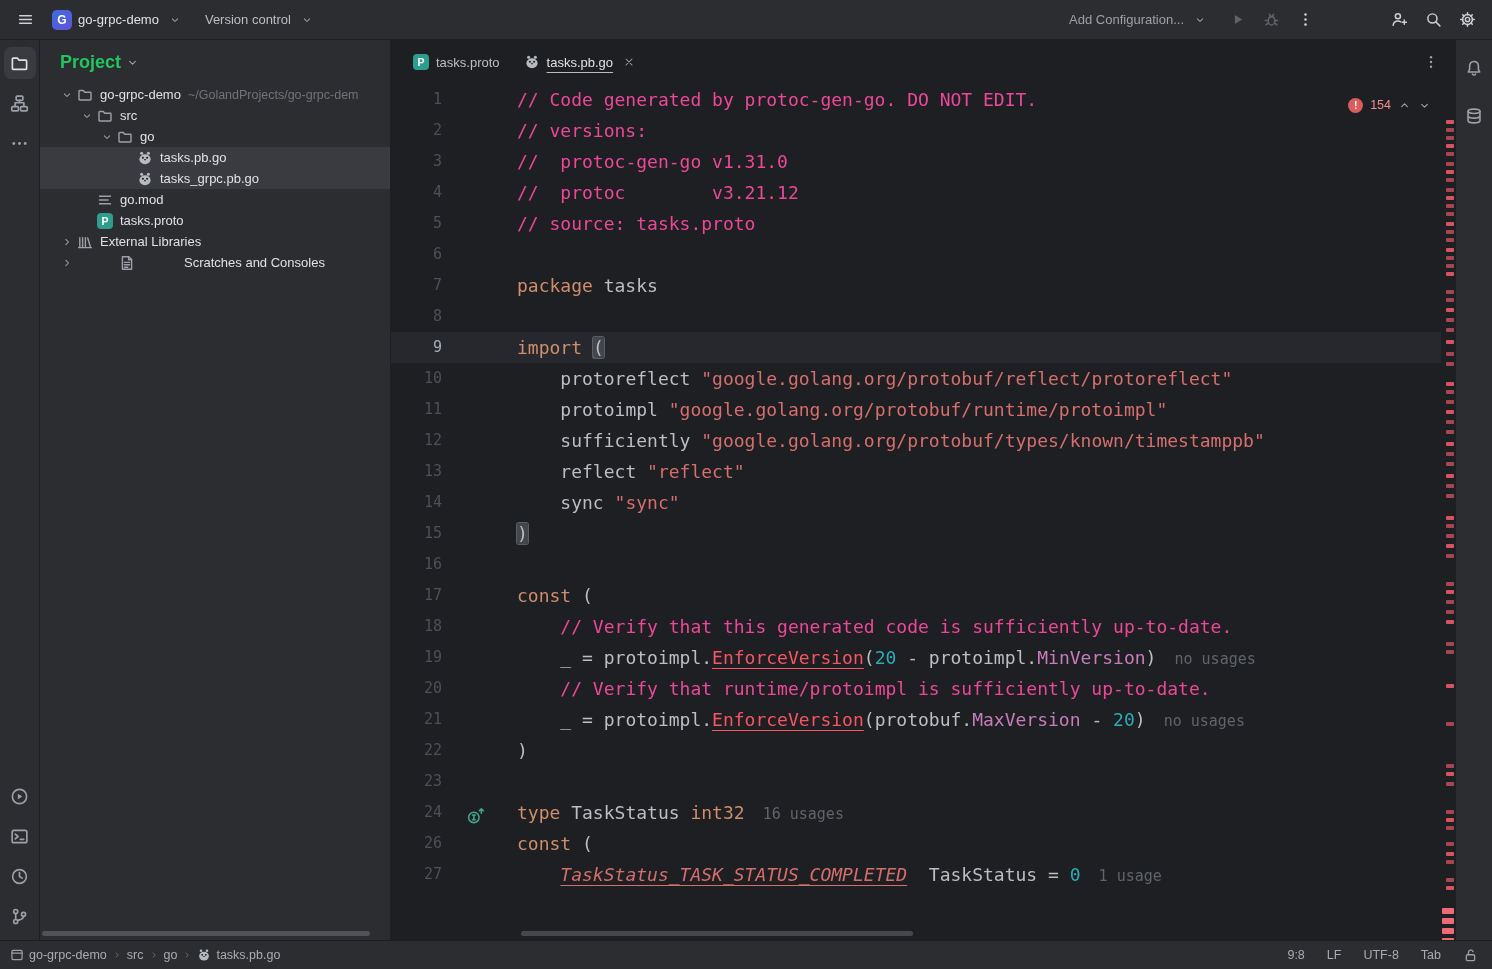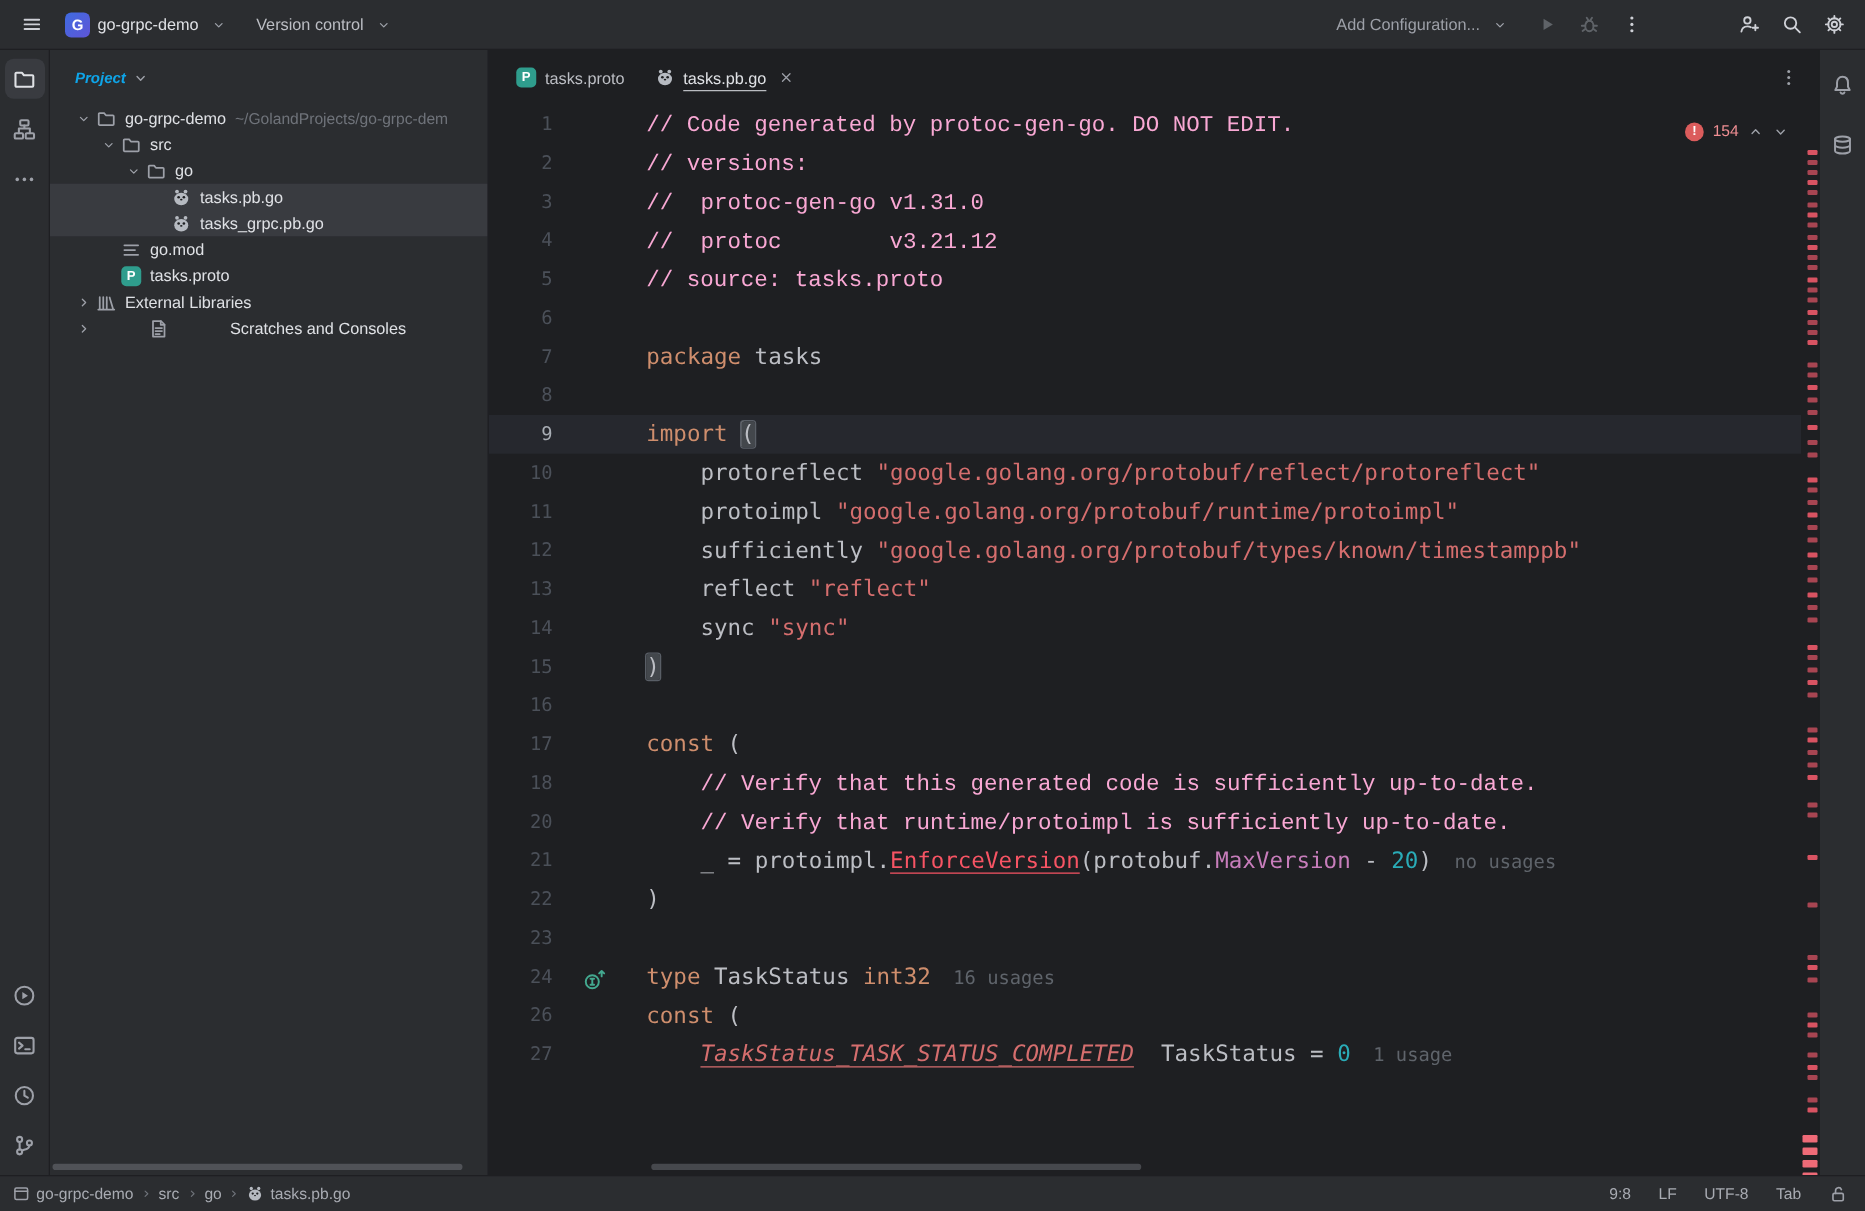--- a/index.html
+++ b/index.html
@@ -26,21 +26,21 @@
   .sbtn{width:32px;height:32px;border-radius:7px;display:flex;align-items:center;justify-content:center;color:#9da0a8;}
   .sbtn svg{width:19px;height:19px;}
   .sbtn.active{background:#393b40;color:#dfe1e5;}
   .strip-bottom{margin-top:auto;display:flex;flex-direction:column;align-items:center;gap:8px;}
 
   .rstrip{width:36px;flex:none;background:#2b2d30;border-left:1px solid #1e1f22;display:flex;flex-direction:column;align-items:center;padding-top:12px;gap:16px;}
   .rstrip .sbtn svg{width:18px;height:18px;}
 
   
   .project-panel{width:350px;flex:none;background:#2b2d30;border-right:1px solid #1e1f22;display:flex;flex-direction:column;position:relative;overflow:hidden;}
-  .pp-header{height:44px;flex:none;display:flex;align-items:center;gap:5px;padding-left:20px;font-size:12px;font-weight:700;color:#0ea5e9;font-style:italic;}
+  .pp-header{height:44px;flex:none;display:flex;align-items:center;gap:5px;padding-left:20px;font-size:18px;font-weight:700;color:#22c55e;}
   .pp-header svg{width:13px;height:13px;color:#9da0a8;}
   .tree{font-size:13px;}
   .row{height:21px;display:flex;align-items:center;white-space:nowrap;overflow:hidden;box-sizing:border-box;}
   .row.selected{background:#393b40;}
   .chev{width:20px;flex:none;display:flex;justify-content:center;color:#9da0a8;}
   .chev svg{width:12px;height:12px;}
   .tree-ic{width:16px;height:16px;flex:none;margin-right:7px;color:#9da0a8;display:flex;align-items:center;justify-content:center;}
   .tree-ic svg{width:16px;height:16px;}
   .tree-label{color:#dfe1e5;}
   .path-hint{color:#6f737a;margin-left:7px;font-size:12.5px;overflow:hidden;}
@@ -63,21 +63,21 @@
 
   .editor{flex:1;position:relative;overflow:hidden;font-family:"DejaVu Sans Mono","Liberation Mono",monospace;font-size:18px;line-height:31px;}
   .lines{position:absolute;top:0;left:0;right:14px;bottom:0;overflow:hidden;}
   .line{display:flex;height:31px;}
   .line.cur{background:#26282e;}
   .ln-num{width:51px;flex:none;text-align:right;color:#4b5059;font-size:15px;}
   .line.cur .ln-num{color:#a8adb4;}
   .ln-gut{width:75px;flex:none;position:relative;}
   .gicon{position:absolute;left:24px;top:6px;width:19px;height:19px;}
   .code{white-space:pre;tab-size:4;-moz-tab-size:4;color:#bcbec4;}
-  .tk-c{color:#f9a8d4;font-family:Liberation Mono, monospace;}
+  .tk-c{color:#ec4899;}
   .tk-k{color:#cf8e6d;}
   .tk-s{color:#d56e6e;}
   .tk-n{color:#2aacb8;}
   .tk-i{color:#bcbec4;text-align:right;}
   .tk-p{color:#c77dbb;}
   .tk-e{color:#f75464;text-decoration:underline;text-underline-offset:4px;text-decoration-thickness:1px;}
   .tk-h{color:#5f646b;font-size:15px;}
   .tk-b{background:#43474c;border-radius:2px;box-shadow:0 0 0 1px #595e66;}
   .tk-cn{color:#d56e6e;font-style:italic;text-decoration:underline;text-underline-offset:4px;text-decoration-thickness:1px;}
   .caret-mark{display:inline-block;width:2px;height:20px;background:#ced0d6;vertical-align:-4px;margin-right:-2px;}
@@ -489,20 +489,25 @@
             </div>
             <div class="line">
               <span class="ln-num">17</span>
               <span class="ln-gut"></span>
               <span class="code"><span class="tk-k">const</span><span class="tk-i"> (</span></span>
             </div>
             <div class="line">
               <span class="ln-num">18</span>
               <span class="ln-gut"></span>
               <span class="code"><span class="tk-c">	// Verify that this generated code is sufficiently up-to-date.</span></span>
+            </div>
+            <div class="line">
+              <span class="ln-num">19</span>
+              <span class="ln-gut"></span>
+              <span class="code"><span class="tk-i">	_ = protoimpl.</span><span class="tk-e">EnforceVersion</span><span class="tk-i">(</span><span class="tk-n">20</span><span class="tk-i"> - protoimpl.</span><span class="tk-p">MinVersion</span><span class="tk-i">)</span><span class="tk-h">  no usages</span></span>
             </div>
             <div class="line">
               <span class="ln-num">20</span>
               <span class="ln-gut"></span>
               <span class="code"><span class="tk-c">	// Verify that runtime/protoimpl is sufficiently up-to-date.</span></span>
             </div>
             <div class="line">
               <span class="ln-num">21</span>
               <span class="ln-gut"></span>
               <span class="code"><span class="tk-i">	_ = protoimpl.</span><span class="tk-e">EnforceVersion</span><span class="tk-i">(protobuf.</span><span class="tk-p">MaxVersion</span><span class="tk-i"> - </span><span class="tk-n">20</span><span class="tk-i">)</span><span class="tk-h">  no usages</span></span>

